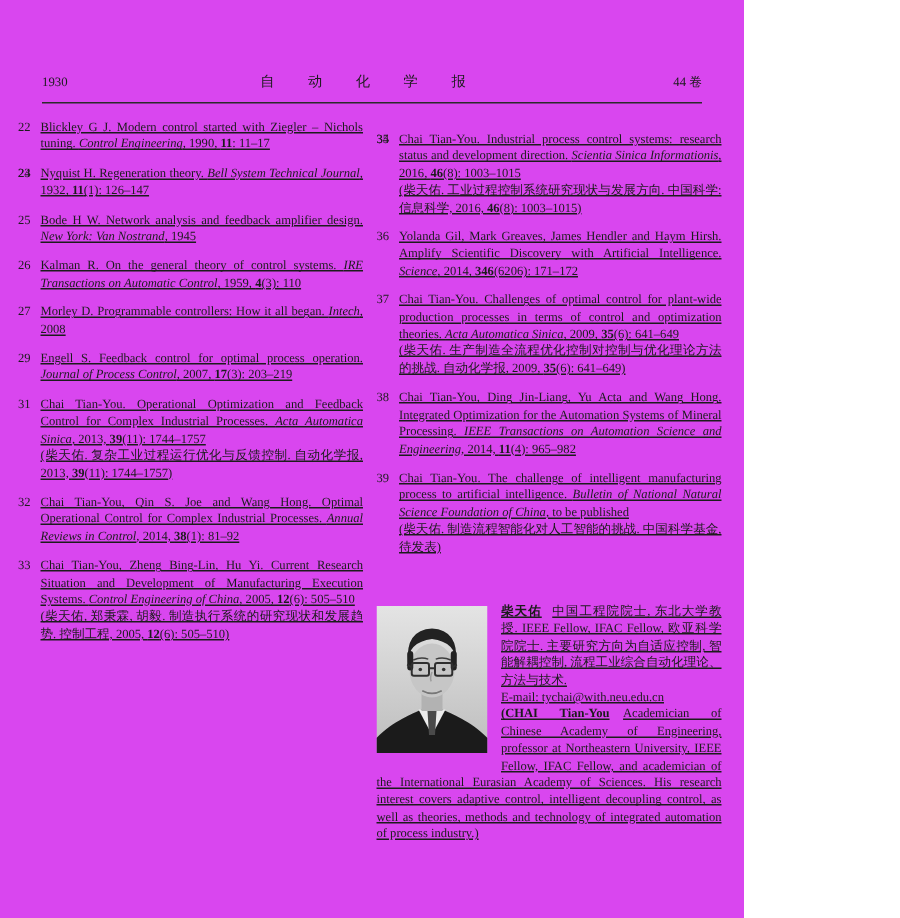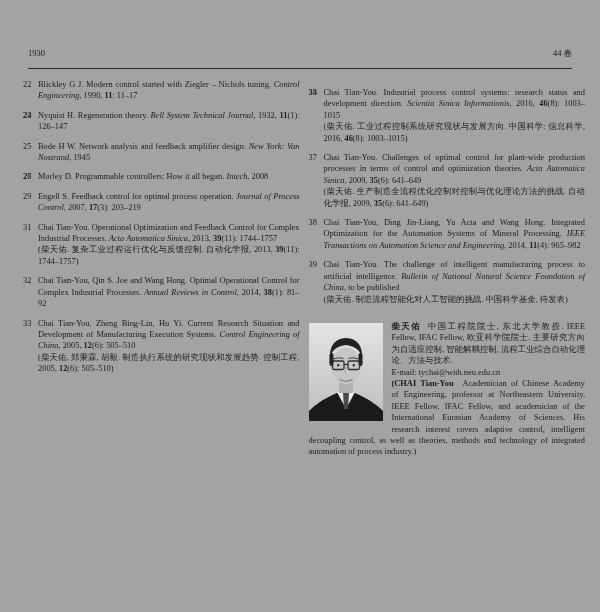--- a/index.html
+++ b/index.html
@@ -1,79 +1,81 @@
 <!DOCTYPE html>
 <html lang="zh"><head>
 <meta charset="utf-8">
 <style>
   html,body { margin:0; padding:0; background:#ffffff; }
   .page {
-    position:relative; width:600px; height:612px; overflow:hidden;
-    background:#a3a3a3; color:#1c1c1c;
+    position:relative; width:496px; height:612px; overflow:hidden;
+    background:#d946ef; color:#1c1c1c;
     font-family:"Liberation Serif","DejaVu Serif",serif;
   }
   .header {
     position:absolute; top:48px; left:28px; right:28px;
     display:flex; justify-content:space-between; align-items:baseline;
     font-size:8.5px;
   }
   .journal-title { letter-spacing:10px; font-size:9.5px; }
   .header-rule {
     position:absolute; top:68px; left:28px; right:28px;
     border-top:1.5px solid #2b2b2b; height:0;
   }
   .columns {
-    position:absolute; top:79px; left:23px; right:15px;
-    display:flex; gap:9px;
+    position:absolute; top:79px; left:12px; right:15px;
+    display:flex; gap:9px;text-decoration:underline;
   }
   .col { width:50%; font-size:8.4px; line-height:11.4px; text-align:justify; }
   .ref-item { position:relative; padding-left:15px; margin-bottom:8px; }
   .ref-num { position:absolute; left:0; top:0; }
   .it { font-style:italic; }
   .bd { font-weight:bold; }
-  .bio { margin-top:16px; font-size:8.4px; line-height:11.4px; text-align:justify; }
+  .bio { margin-top:32px; font-size:8.4px; line-height:11.4px; text-align:justify; }
   .bio::after { content:""; display:block; clear:both; }
   .bio-photo {
     float:left; width:74px; height:98px; margin:2px 9px 3px 0; display:block;
   }
   .bio p { margin:0; }
   .name-cn { font-weight:bold; padding-right:7px; }
   .name-en { font-weight:bold; padding-right:9px; }
 </style>
 </head>
 <body>
 
 <div class="page">
 
   <div class="header">
     <span>1930</span>
+    <span class="journal-title">自 动 化 学 报</span>
     <span>44 卷</span>
   </div>
   <div class="header-rule"></div>
 
   <div class="columns">
     <div class="col">
       <div>
           <div class="ref-item"><span class="ref-num">22</span><span><span>Blickley G J. Modern control started with Ziegler – Nichols tuning. </span><span class="it">Control Engineering</span><span>, 1990, </span><span class="bd">11</span><span>: 11–17</span></span></div>
           <div class="ref-item"><span class="ref-num">23</span></div>
           <div class="ref-item"><span class="ref-num">24</span><span><span>Nyquist H. Regeneration theory. </span><span class="it">Bell System Technical Journal</span><span>, 1932, </span><span class="bd">11</span><span>(1): 126–147</span></span></div>
           <div class="ref-item"><span class="ref-num">25</span><span><span>Bode H W. Network analysis and feedback amplifier design. </span><span class="it">New York: Van Nostrand</span><span>, 1945</span></span></div>
-          <div class="ref-item"><span class="ref-num">26</span></div>
+          <div class="ref-item"><span class="ref-num">26</span><span><span>Kalman R. On the general theory of control systems. </span><span class="it">IRE Transactions on Automatic Control</span><span>, 1959, </span><span class="bd">4</span><span>(3): 110</span></span></div>
           <div class="ref-item"><span class="ref-num">27</span><span><span>Morley D. Programmable controllers: How it all began. </span><span class="it">Intech</span><span>, 2008</span></span></div>
           <div class="ref-item"><span class="ref-num">29</span><span><span>Engell S. Feedback control for optimal process operation. </span><span class="it">Journal of Process Control</span><span>, 2007, </span><span class="bd">17</span><span>(3): 203–219</span></span></div>
           <div class="ref-item"><span class="ref-num">31</span><span><span>Chai Tian-You. Operational Optimization and Feedback Control for Complex Industrial Processes. </span><span class="it">Acta Automatica Sinica</span><span>, 2013, </span><span class="bd">39</span><span>(11): 1744–1757</span><br><span>(柴天佑. 复杂工业过程运行优化与反馈控制. 自动化学报, 2013, </span><span class="bd">39</span><span>(11): 1744–1757)</span></span></div>
           <div class="ref-item"><span class="ref-num">32</span><span><span>Chai Tian-You, Qin S. Joe and Wang Hong. Optimal Operational Control for Complex Industrial Processes. </span><span class="it">Annual Reviews in Control</span><span>, 2014, </span><span class="bd">38</span><span>(1): 81–92</span></span></div>
           <div class="ref-item"><span class="ref-num">33</span><span><span>Chai Tian-You, Zheng Bing-Lin, Hu Yi. Current Research Situation and Development of Manufacturing Execution Systems. </span><span class="it">Control Engineering of China</span><span>, 2005, </span><span class="bd">12</span><span>(6): 505–510</span><br><span>(柴天佑, 郑秉霖, 胡毅. 制造执行系统的研究现状和发展趋势. 控制工程, 2005, </span><span class="bd">12</span><span>(6): 505–510)</span></span></div>
         </div>
     </div>
 
     <div class="col">
       <div>
           <div class="ref-item"><span class="ref-num">34</span></div>
           <div class="ref-item"><span class="ref-num">35</span><span><span>Chai Tian-You. Industrial process control systems: research status and development direction. </span><span class="it">Scientia Sinica Informationis</span><span>, 2016, </span><span class="bd">46</span><span>(8): 1003–1015</span><br><span>(柴天佑. 工业过程控制系统研究现状与发展方向. 中国科学: 信息科学, 2016, </span><span class="bd">46</span><span>(8): 1003–1015)</span></span></div>
+          <div class="ref-item"><span class="ref-num">36</span><span><span>Yolanda Gil, Mark Greaves, James Hendler and Haym Hirsh. Amplify Scientific Discovery with Artificial Intelligence. </span><span class="it">Science</span><span>, 2014, </span><span class="bd">346</span><span>(6206): 171–172</span></span></div>
           <div class="ref-item"><span class="ref-num">37</span><span><span>Chai Tian-You. Challenges of optimal control for plant-wide production processes in terms of control and optimization theories. </span><span class="it">Acta Automatica Sinica</span><span>, 2009, </span><span class="bd">35</span><span>(6): 641–649</span><br><span>(柴天佑. 生产制造全流程优化控制对控制与优化理论方法的挑战. 自动化学报, 2009, </span><span class="bd">35</span><span>(6): 641–649)</span></span></div>
           <div class="ref-item"><span class="ref-num">38</span><span><span>Chai Tian-You, Ding Jin-Liang, Yu Acta and Wang Hong. Integrated Optimization for the Automation Systems of Mineral Processing. </span><span class="it">IEEE Transactions on Automation Science and Engineering</span><span>, 2014, </span><span class="bd">11</span><span>(4): 965–982</span></span></div>
           <div class="ref-item"><span class="ref-num">39</span><span><span>Chai Tian-You. The challenge of intelligent manufacturing process to artificial intelligence. </span><span class="it">Bulletin of National Natural Science Foundation of China</span><span>, to be published</span><br><span>(柴天佑. 制造流程智能化对人工智能的挑战. 中国科学基金, 待发表)</span></span></div>
         </div>
 
       <div class="bio">
         <svg class="bio-photo" viewBox="0 0 74 98" xmlns="http://www.w3.org/2000/svg" aria-hidden="true">
           <defs>
             <linearGradient id="pbg" x1="0" y1="0" x2="0" y2="1">
               <stop offset="0" stop-color="#e4e4e4"></stop>

